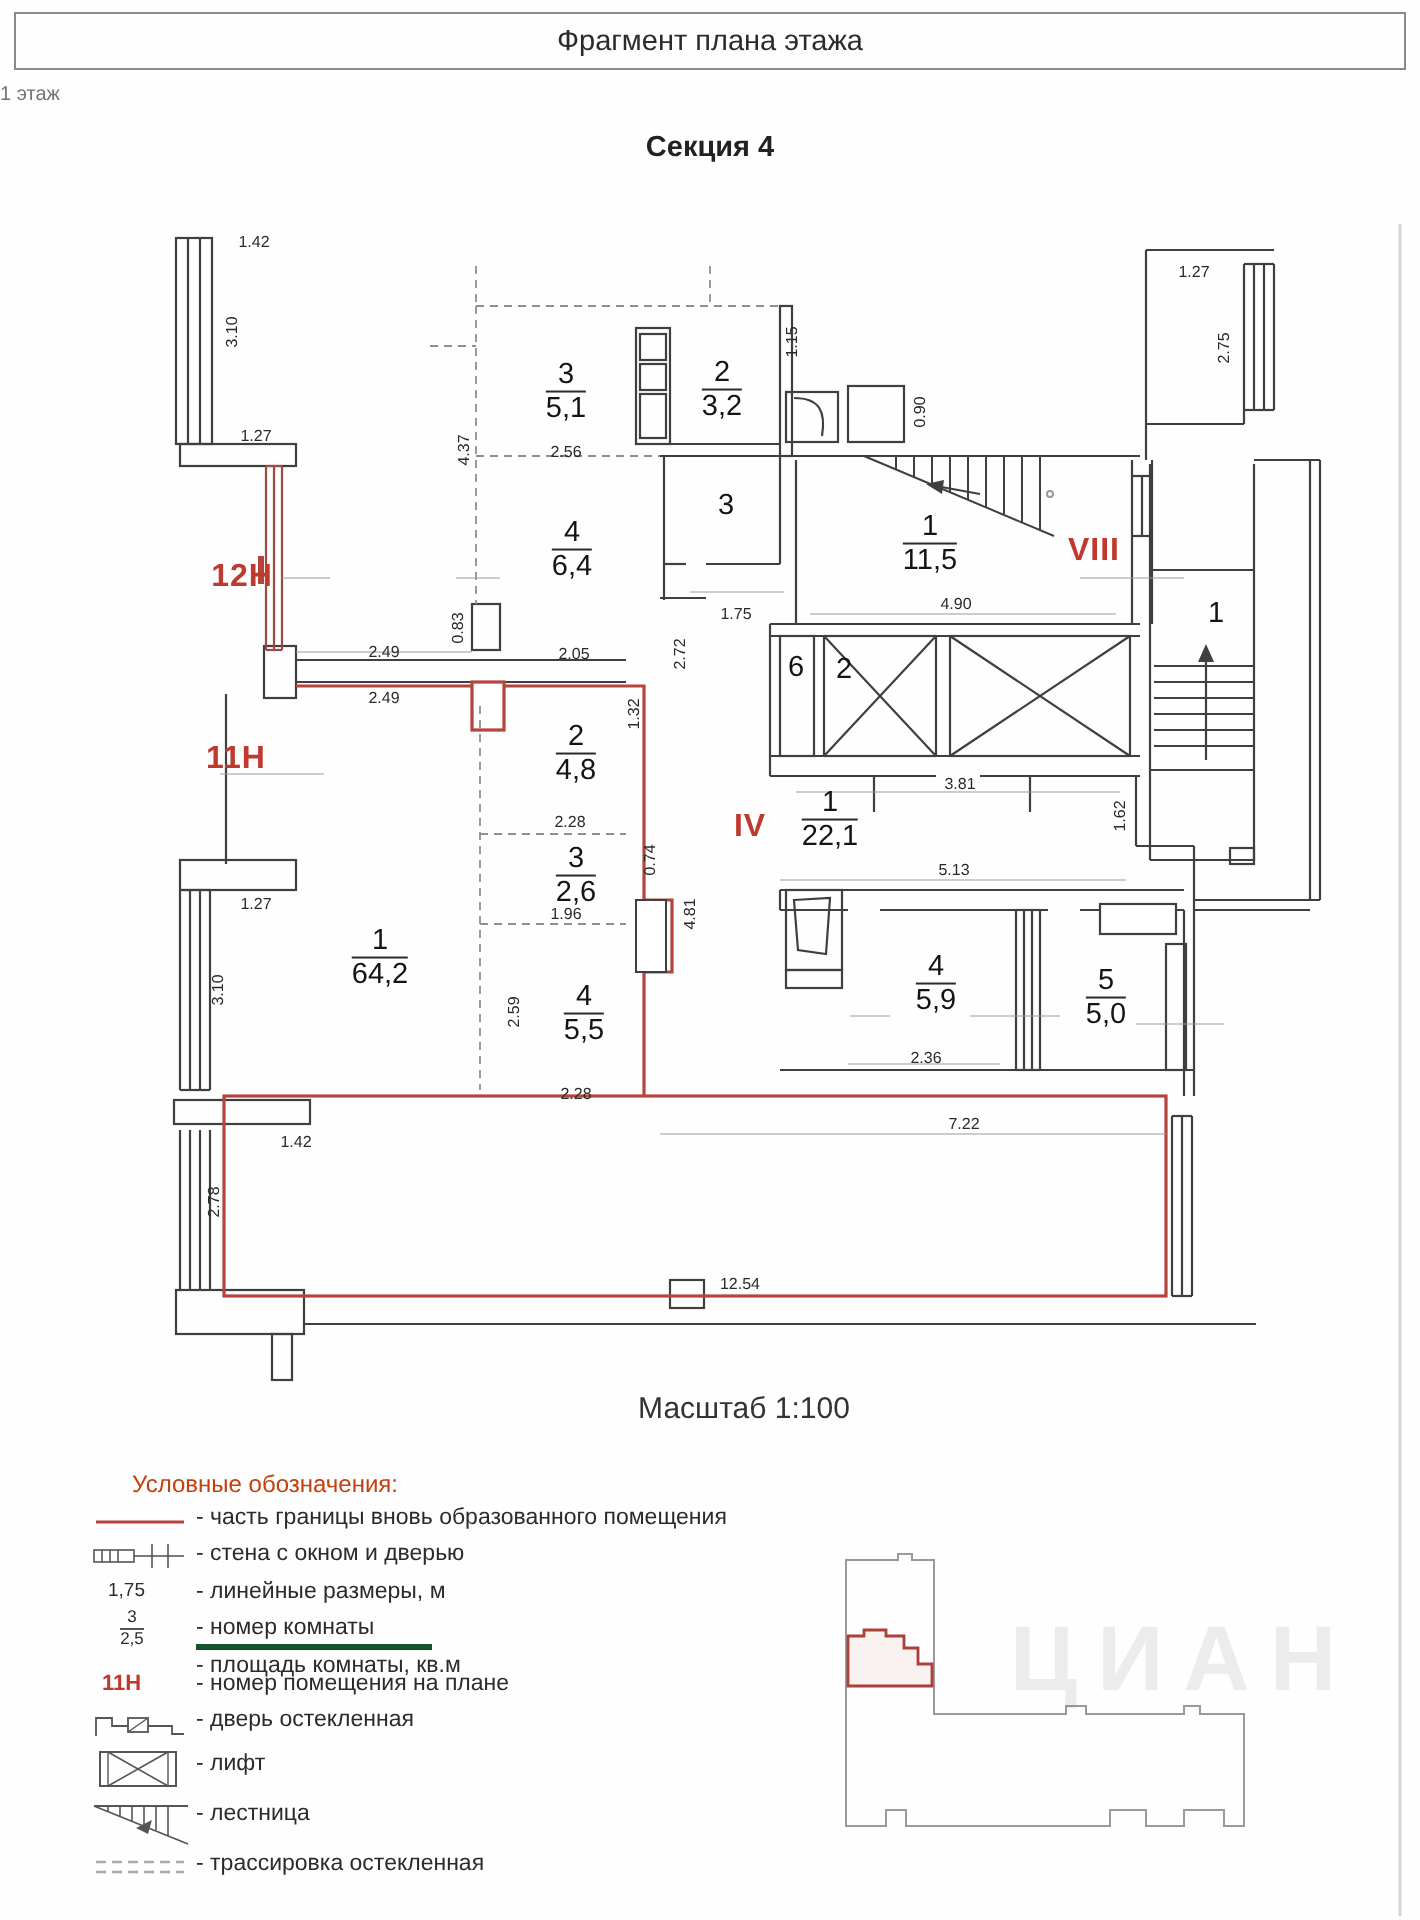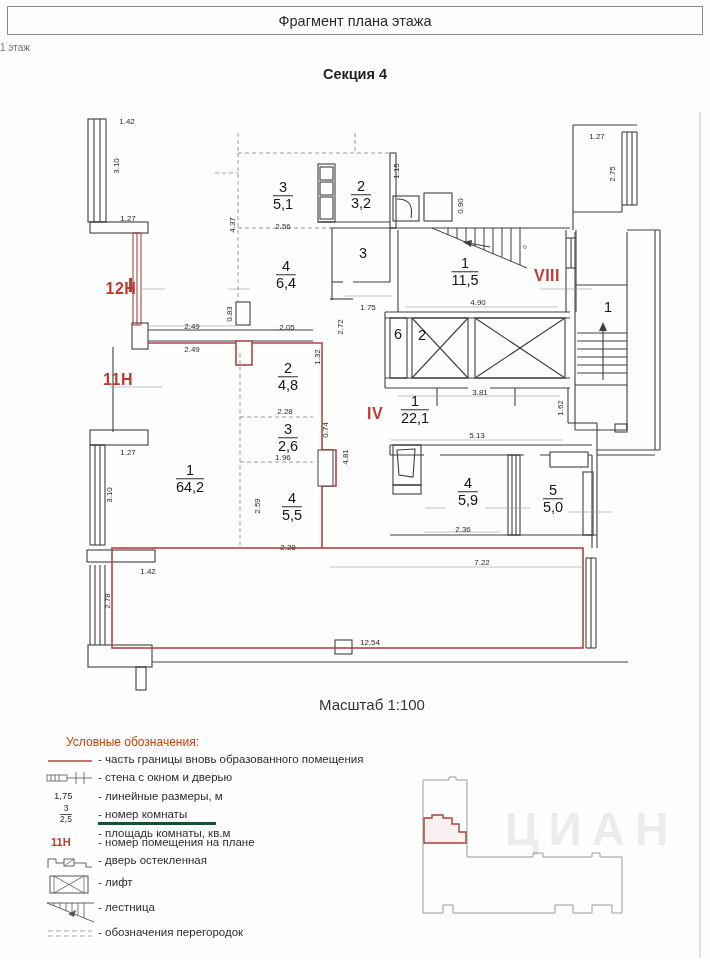--- a/index.html
+++ b/index.html
@@ -433,17 +433,17 @@
       <polygon points="22,14 30,10 28,17" fill="#555"></polygon>
       </svg>
     <span class="lg-label">- лестница</span>
   </div>
 
   <div class="lg-row" style="top:925px">
     <svg class="lg-ic" width="48" height="16">
       <line x1="2" y1="6" x2="46" y2="6" stroke="#aaa" stroke-width="1.2" stroke-dasharray="5 3"></line>
       <line x1="2" y1="11" x2="46" y2="11" stroke="#aaa" stroke-width="1.2" stroke-dasharray="5 3"></line>
       </svg>
-    <span class="lg-label">- обозначения перегородок</span>
+    <span class="lg-label">- трассировка остекленная</span>
   </div>
 
 
 </div>
 
 </body></html>

